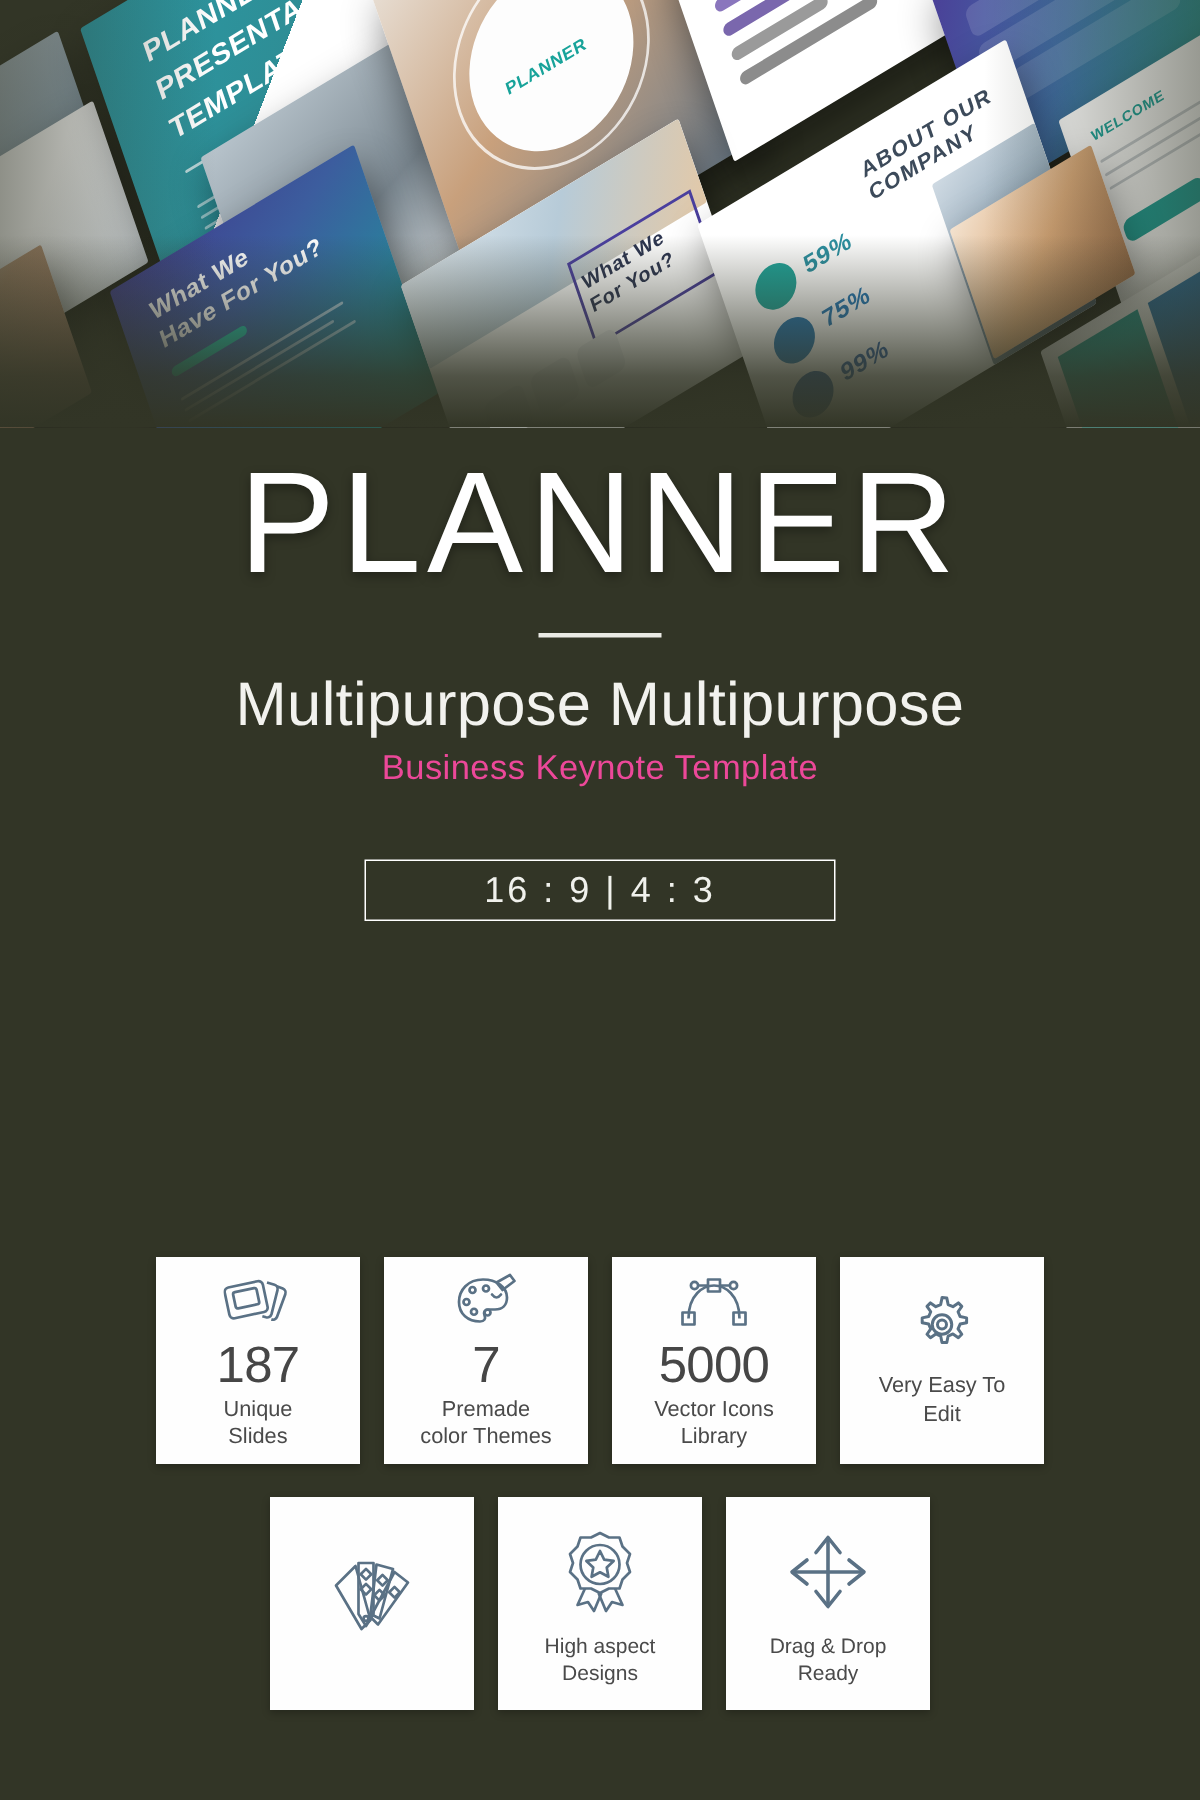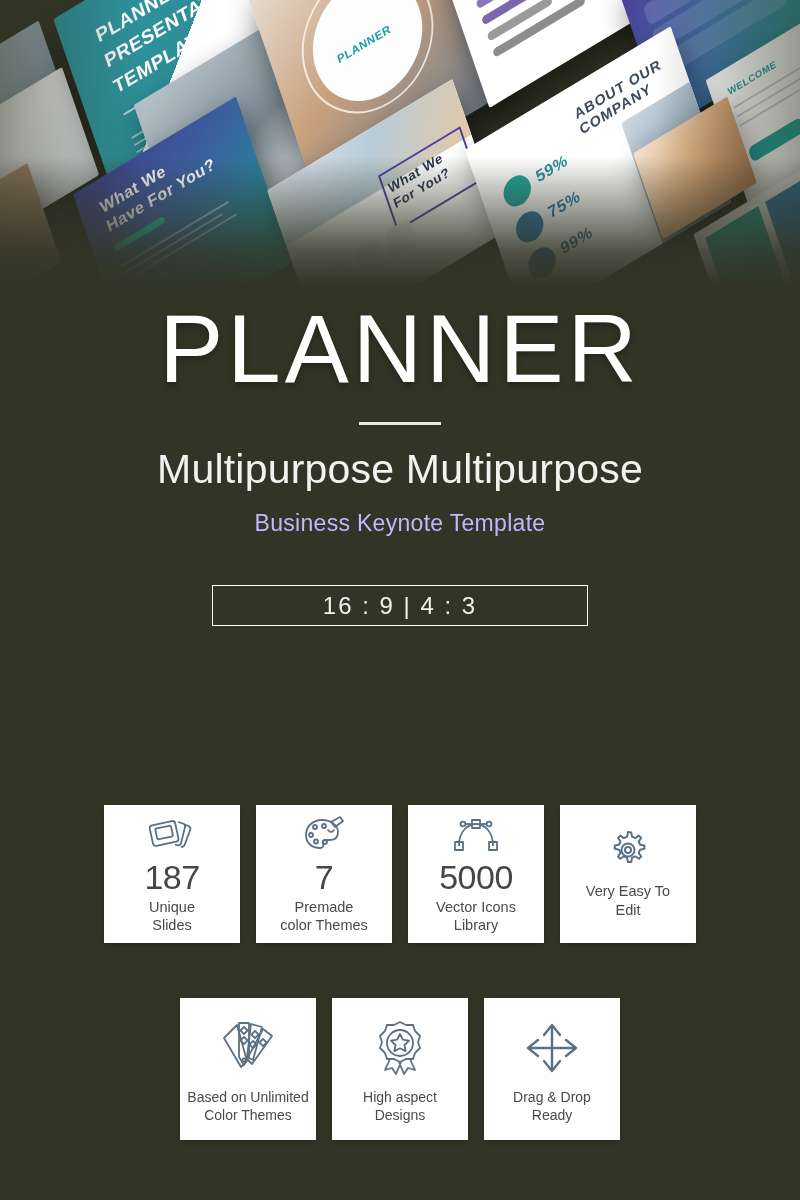--- a/index.html
+++ b/index.html
@@ -59,44 +59,44 @@
     letter-spacing:4px;
     font-family:"Liberation Sans", sans-serif;
     text-shadow:0 3px 7px rgba(0,0,0,.35);
   }
   .divider { width:82px; height:3px; background:#e9eae4; margin:24px auto 22px; }
   .hero-sub {
     color:#f2f2ee; font-size:41px; font-weight:400; letter-spacing:.2px;
     line-height:1.1;
   }
   .hero-sub2 {
-    color:#c4b5fd; font-size:23px; font-weight:400; margin-top:18px; letter-spacing:.3px;
+    color:#ec4899; font-size:23px; font-weight:400; margin-top:6px; letter-spacing:.3px;
   }
 
   .badge {
     width:380px; height:76px; margin:38px auto 0;
     background:#f7f7f5; border-radius:40px;
     display:flex; align-items:center; justify-content:center;
     box-shadow:0 4px 10px rgba(0,0,0,.22);
   }
   .badge-text { color:#252d3d; font-size:35px; font-weight:700; letter-spacing:-.2px; }
 
   .ratio-box {
-    width:376px; height:41px; margin:48px auto 0;
+    width:314px; height:41px; margin:48px auto 0;
     border:1px solid #ffffff;
     display:flex; align-items:center; justify-content:center;
   }
   .ratio-text { color:#f0f1ec; font-size:24px; letter-spacing:2px; font-weight:400; }
 
   
   .cards-row {
     position:absolute; left:0; width:800px;
     display:flex; justify-content:center; gap:16px;
   }
-  .row1 { top:805px; }
+  .row1 { top:838px; }
   .row2 { top:998px; }
 
   .card {
     width:136px; height:138px;
     background:#fefefe;
     display:flex; flex-direction:column;
     align-items:center; justify-content:center;
     padding:8px 4px;
     box-shadow:0 2px 5px rgba(0,0,0,.25);
   }
@@ -290,22 +290,20 @@
         <path d="M44 10 l9 7 -20 28 -5-5 z"></path>
         <rect x="22.5" y="9" width="5" height="5" transform="rotate(45 25 11.5)"></rect>
         <rect x="22.5" y="19" width="5" height="5" transform="rotate(45 25 21.5)"></rect>
         <rect x="33.5" y="13" width="5" height="5" transform="rotate(45 36 15.5)"></rect>
         <rect x="31.5" y="23" width="5" height="5" transform="rotate(45 34 25.5)"></rect>
         <rect x="41.5" y="21" width="5" height="5" transform="rotate(45 44 23.5)"></rect>
         <circle cx="25" cy="41" r="1.6"></circle>
       </svg>
     </div>
     <div class="card-num"></div>
-    <div class="card-label">Based on Unlimited
-Color Themes</div>
   </div>
 
   <div class="card">
     <div class="card-icon">
       <svg width="54" height="58" viewBox="0 0 54 58" fill="none" stroke="#5a7185" stroke-width="1.8" stroke-linejoin="round">
         <path d="M27 3 l6 3 7 0 2 6 5 5 -2 6 2 6 -5 5 -2 6 -7 0 -6 3 -6-3 -7 0 -2-6 -5-5 2-6 -2-6 5-5 2-6 7 0 z"></path>
         <circle cx="27" cy="24" r="13"></circle>
         <path d="M27 15 l2.8 5.7 6.3 .9 -4.6 4.4 1.1 6.2 -5.6-3 -5.6 3 1.1-6.2 -4.6-4.4 6.3-.9 z"></path>
         <path d="M17 40 l-5 11 7-2 4 6 5-12"></path>
         <path d="M37 40 l5 11 -7-2 -4 6 -5-12"></path>

